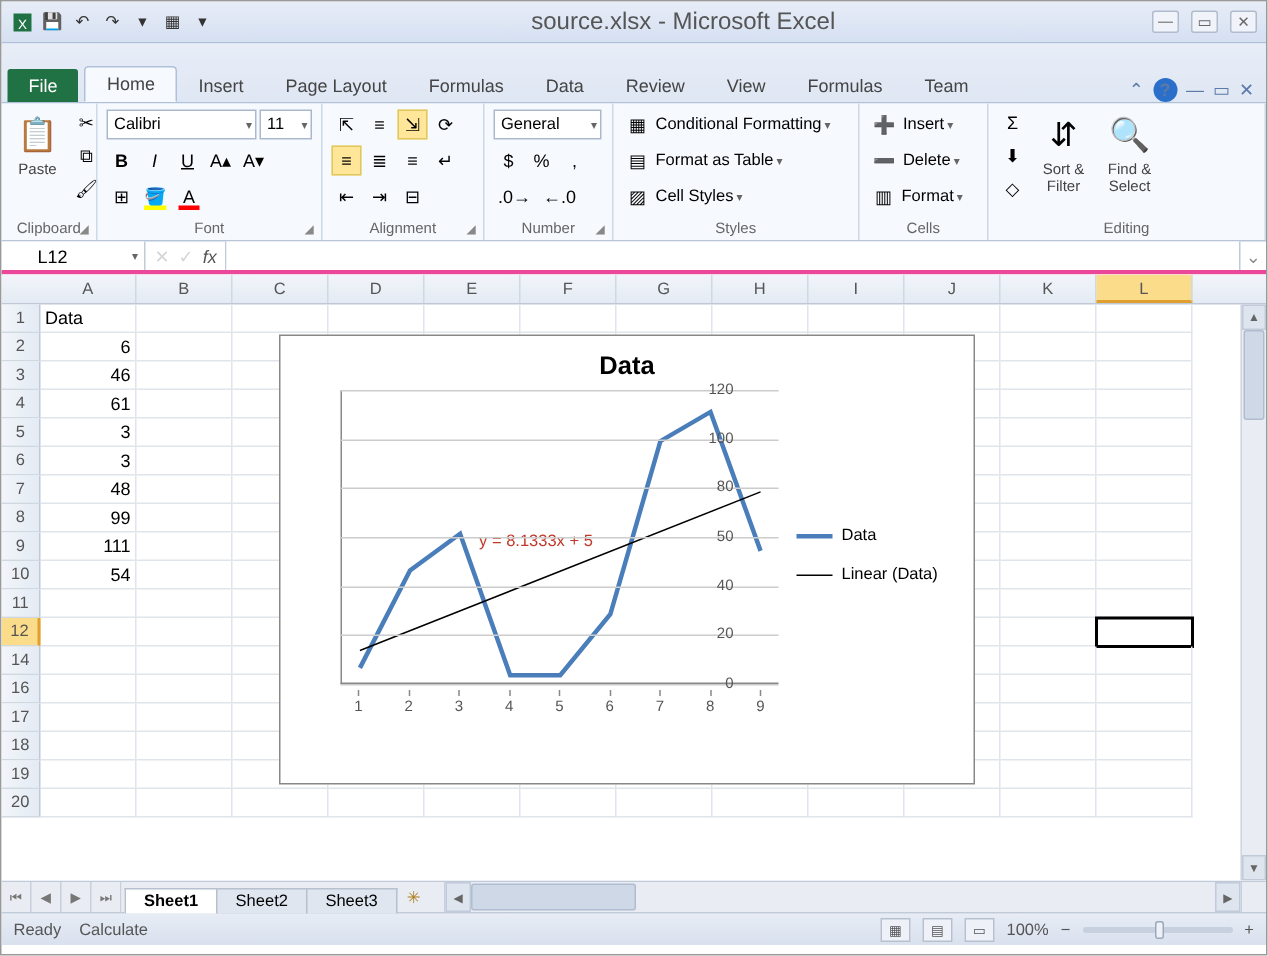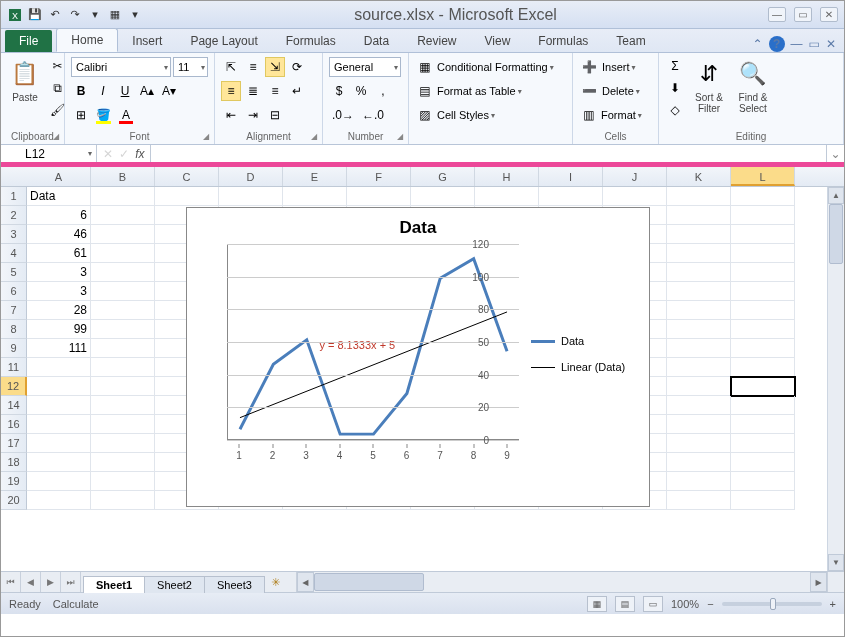--- a/index.html
+++ b/index.html
@@ -7,21 +7,21 @@
 
 
 .titlebar { height: 28px; background: linear-gradient(#e8edf7,#d5e0f2); display: flex; align-items: center; padding: 0 6px; border-bottom: 1px solid #b0c0d8; }
 .titlebar .qat { display: flex; gap: 4px; align-items: center; }
 .qat-icon { width: 16px; height: 16px; display: inline-flex; align-items: center; justify-content: center; font-size: 11px; color: #333; }
 .titlebar .title { flex: 1; text-align: center; color: #555; font-size: 16px; }
 .titlebar .winctrl { display: flex; gap: 8px; }
 .winctrl span { width: 18px; height: 15px; display: inline-flex; align-items: center; justify-content: center; color: #666; border: 1px solid #b0bccd; border-radius: 2px; background: #f0f4fa; font-size: 10px; }
 
 
-.tabs { height: 24px; background: linear-gradient(#e8edf7,#dfe7f4); display: flex; align-items: flex-end; border-bottom: 1px solid #b0c0d8; padding-left: 4px; }
+.tabs { height: 40px; background: linear-gradient(#e8edf7,#dfe7f4); display: flex; align-items: flex-end; border-bottom: 1px solid #b0c0d8; padding-left: 4px; }
 .tab-file { background: #207245; color: #fff; padding: 4px 14px; font-size: 12px; border-radius: 2px 2px 0 0; margin-right: 4px; }
 .tab { padding: 4px 14px; color: #444; font-size: 12px; cursor: default; }
 .tab.active { background: #f6f9fd; border: 1px solid #b0c0d8; border-bottom: 1px solid #f6f9fd; border-radius: 3px 3px 0 0; }
 .tabs .right { margin-left: auto; display: flex; gap: 6px; padding-right: 8px; align-items: center; }
 .tabs .right span { color: #5b7aa8; font-size: 12px; }
 .help-icon { width: 16px; height: 16px; background: #2a6fc9; color: #fff; border-radius: 50%; display: inline-flex; align-items: center; justify-content: center; font-size: 10px; font-weight: bold; }
 
 
 .ribbon { height: 92px; background: #f6f9fd; border-bottom: 1px solid #b8c5d8; display: flex; }
 .group { border-right: 1px solid #cdd8e8; padding: 3px 6px 0 6px; display: flex; flex-direction: column; position: relative; }
@@ -32,21 +32,21 @@
 .bigbtn .lbl { font-size: 10px; text-align: center; line-height: 1.1; color: #444; }
 .col { display: flex; flex-direction: column; gap: 2px; }
 .smrow { display: flex; gap: 2px; align-items: center; height: 22px; }
 .smbtn { min-width: 20px; height: 20px; display: inline-flex; align-items: center; justify-content: center; font-size: 12px; border: 1px solid transparent; padding: 0 2px; }
 .combo { height: 20px; border: 1px solid #a9b8cd; background: #fff; font-size: 11px; padding: 0 14px 0 4px; display: inline-flex; align-items: center; position: relative; }
 .combo::after { content: "▾"; position: absolute; right: 2px; font-size: 8px; color: #666; }
 .smbtn.hl { background: #ffe699; border-color: #e0c860; }
 .launcher { position: absolute; right: 2px; bottom: 2px; width: 12px; height: 12px; font-size: 8px; color: #888; display: flex; align-items: center; justify-content: center; }
 
 
-.fbar { height: 22px; display: flex; border-bottom: 5px solid #ec4899; }
+.fbar { height: 22px; display: flex; border-bottom: 3px solid #ec4899; }
 .namebox { width: 96px; border-right: 1px solid #c0cad8; display: flex; align-items: center; padding-left: 24px; font-size: 12px; position: relative; background: #fff; }
 .namebox::after { content: "▾"; position: absolute; right: 4px; font-size: 8px; color: #666; }
 .fbtns { display: flex; align-items: center; padding: 0 6px; gap: 6px; color: #888; border-right: 1px solid #c0cad8; }
 .fxlabel { font-style: italic; color: #555; font-size: 12px; }
 .finput { flex: 1; padding-left: 6px; font-size: 12px; display: flex; align-items: center; background: #fff; }
 .fexpand { width: 18px; display: flex; align-items: center; justify-content: center; color: #888; border-left: 1px solid #c0cad8; }
 
 
 .grid-area { position: relative; height: 404px; background: #fff; overflow: hidden; }
 .colheads { display: flex; height: 20px; background: linear-gradient(#f2f5fa,#e4ebf4); border-bottom: 1px solid #bfc9d6; }
@@ -245,20 +245,21 @@
             <span style="font-size:11px">Format as Table</span>
             <span style="font-size:8px;color:#666">▾</span>
           </div>
       <div class="smrow">
             <span class="smbtn">▨</span>
             <span style="font-size:11px">Cell Styles</span>
             <span style="font-size:8px;color:#666">▾</span>
           </div>
     </div>
       </div>
+    <div class="group-label">Styles</div>
   </div>
 
   <div class="group" style="width:86px">
     <div class="group-body">
         <div class="col" style="width:100%">
       <div class="smrow">
             <span class="smbtn">➕</span>
             <span style="font-size:11px">Insert</span>
             <span style="font-size:8px;color:#666">▾</span>
           </div>
@@ -410,21 +411,21 @@
         <div class="cell"></div>
         <div class="cell"></div>
         <div class="cell"></div>
         <div class="cell"></div>
         <div class="cell"></div>
         <div class="cell"></div>
         <div class="cell"></div>
       </div>
       <div class="row">
         <div class="rowhead">7</div>
-        <div class="cell r">28</div>
+        <div class="cell r">48</div>
         <div class="cell"></div>
         <div class="cell"></div>
         <div class="cell"></div>
         <div class="cell"></div>
         <div class="cell"></div>
         <div class="cell"></div>
         <div class="cell"></div>
         <div class="cell"></div>
         <div class="cell"></div>
         <div class="cell"></div>
@@ -441,20 +442,35 @@
         <div class="cell"></div>
         <div class="cell"></div>
         <div class="cell"></div>
         <div class="cell"></div>
         <div class="cell"></div>
         <div class="cell"></div>
       </div>
       <div class="row">
         <div class="rowhead">9</div>
         <div class="cell r">111</div>
+        <div class="cell"></div>
+        <div class="cell"></div>
+        <div class="cell"></div>
+        <div class="cell"></div>
+        <div class="cell"></div>
+        <div class="cell"></div>
+        <div class="cell"></div>
+        <div class="cell"></div>
+        <div class="cell"></div>
+        <div class="cell"></div>
+        <div class="cell"></div>
+      </div>
+      <div class="row">
+        <div class="rowhead">10</div>
+        <div class="cell r">54</div>
         <div class="cell"></div>
         <div class="cell"></div>
         <div class="cell"></div>
         <div class="cell"></div>
         <div class="cell"></div>
         <div class="cell"></div>
         <div class="cell"></div>
         <div class="cell"></div>
         <div class="cell"></div>
         <div class="cell"></div>

